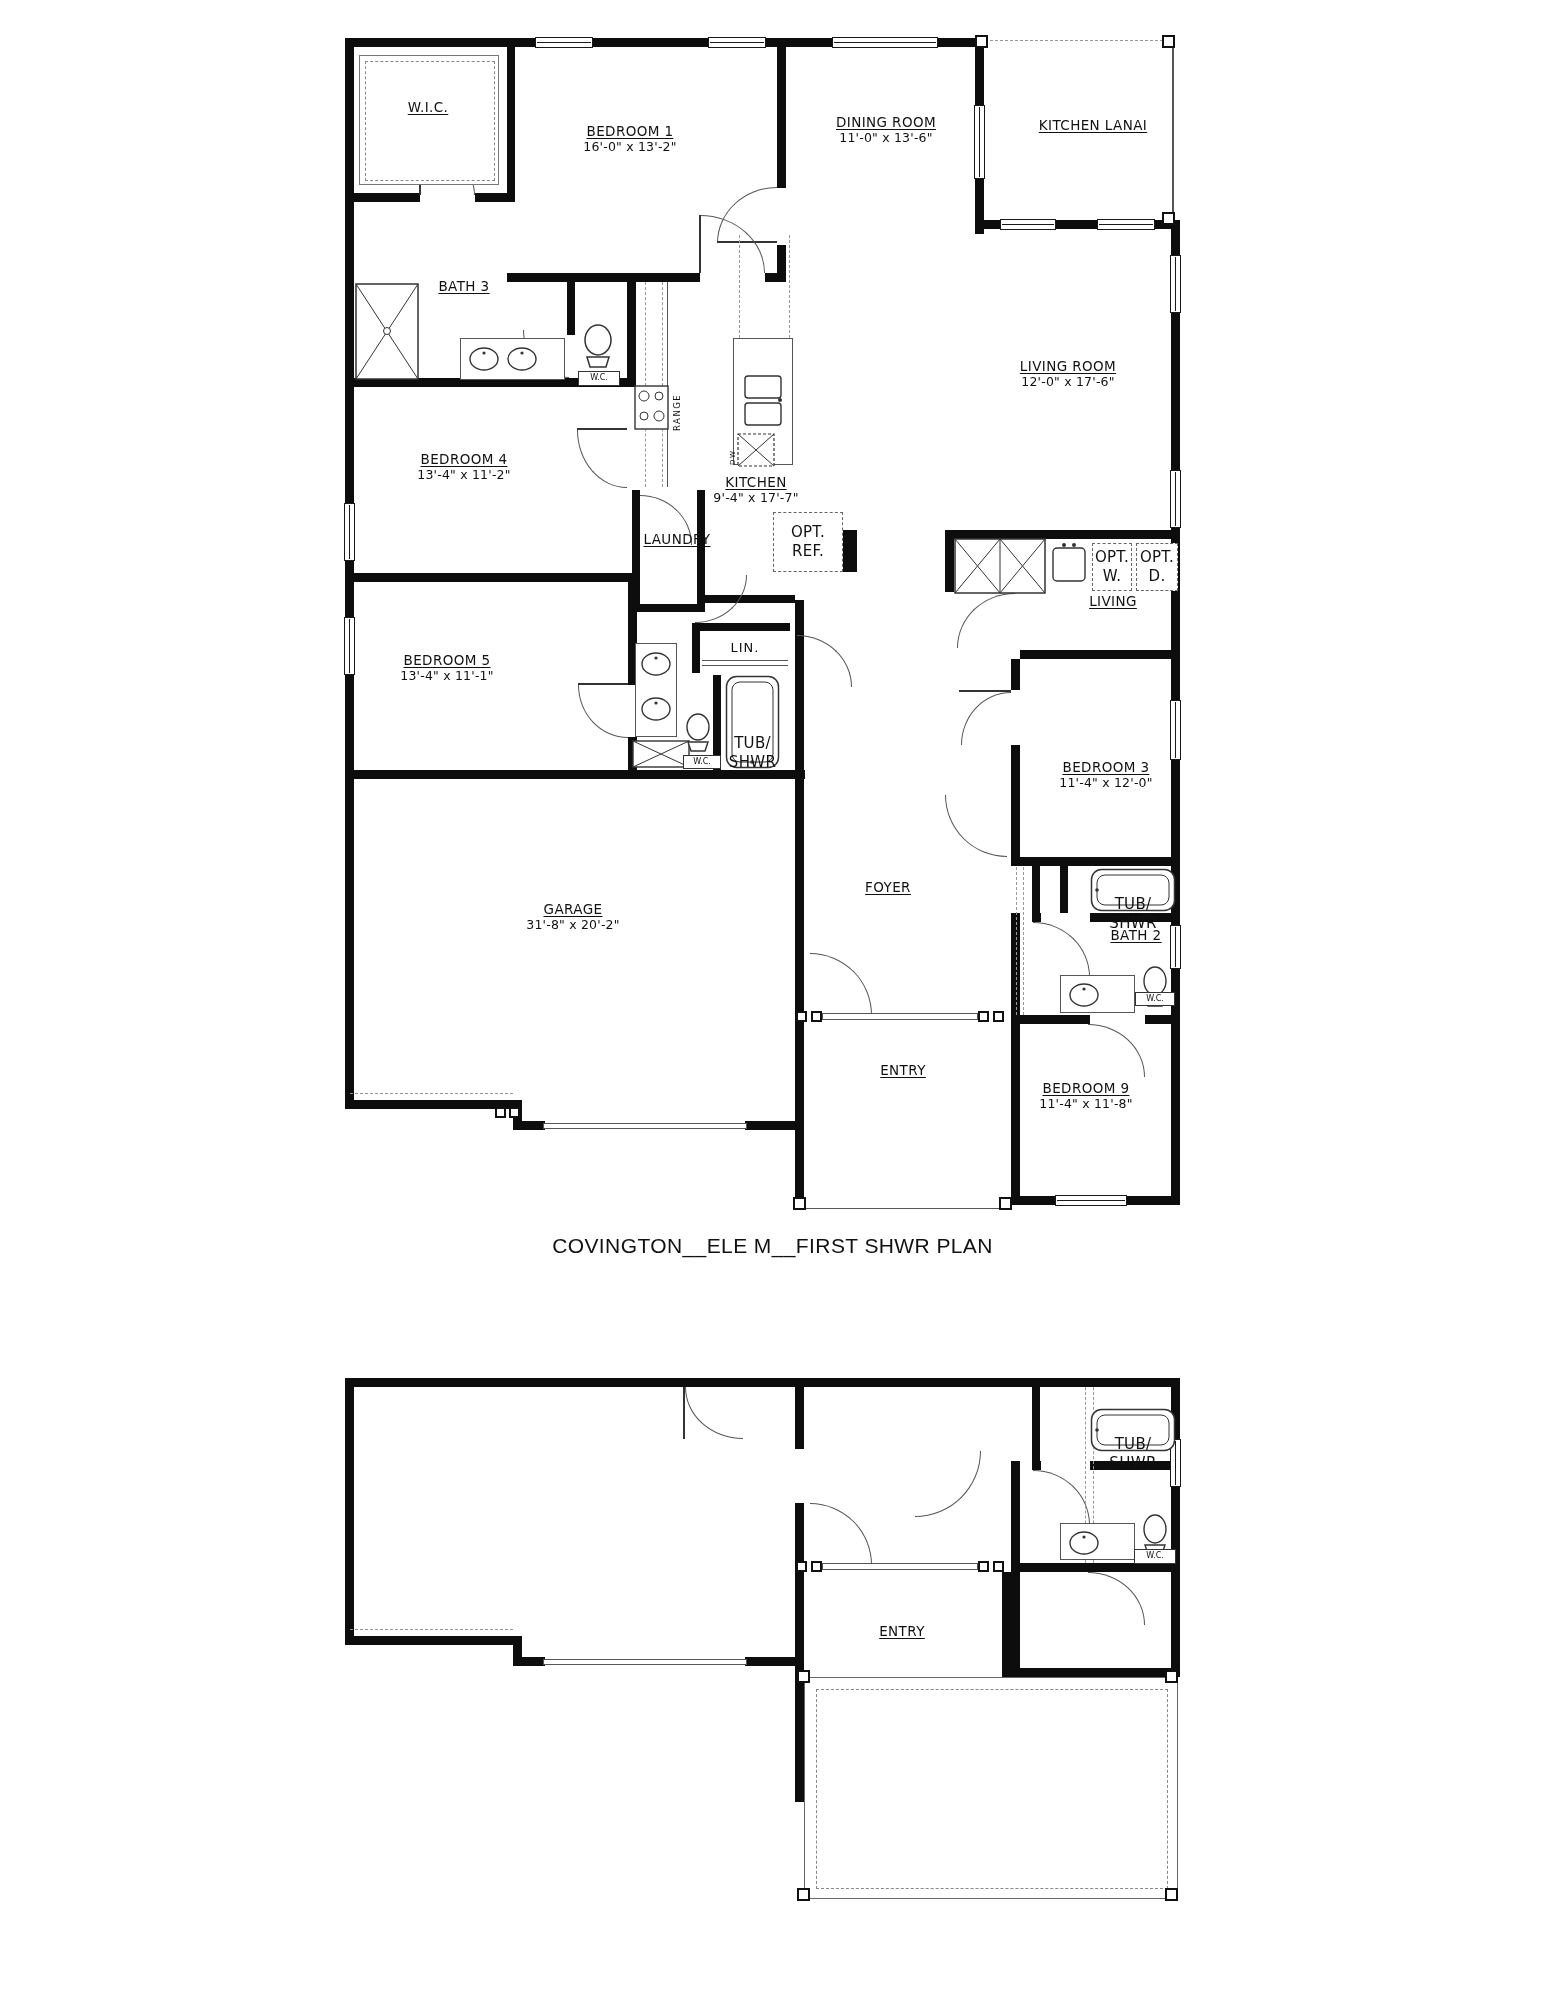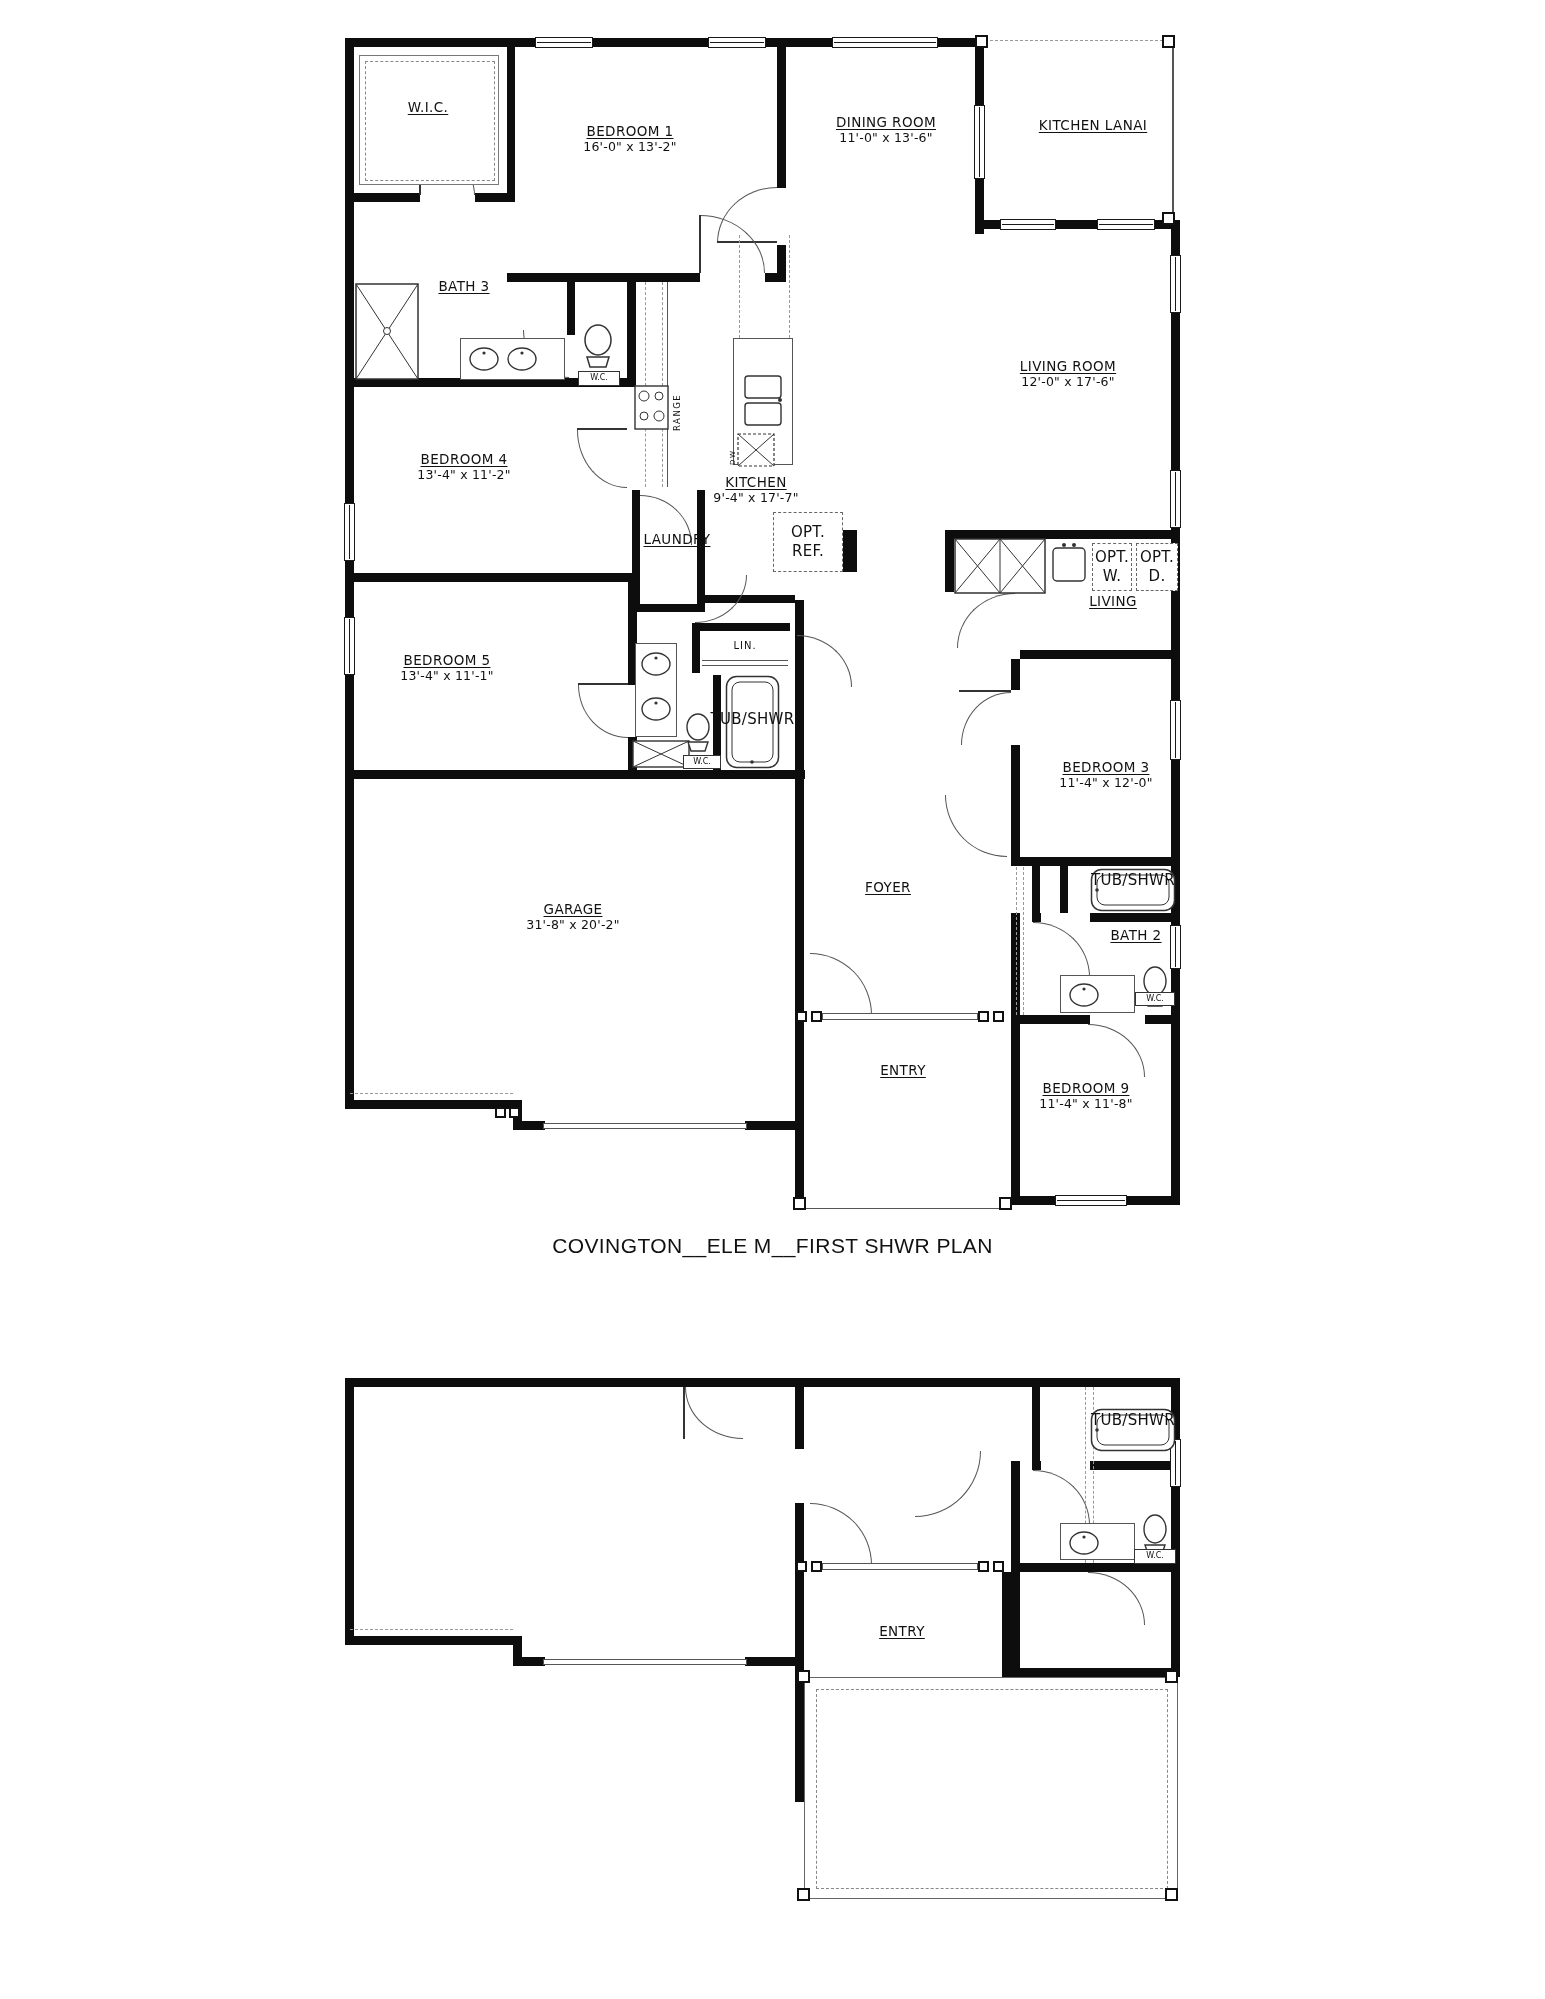--- a/index.html
+++ b/index.html
@@ -20,22 +20,22 @@
   .leaf{position:absolute;background:#333;}
   .dashv{position:absolute;width:0;border-left:1.2px dashed #999;}
   .dashh{position:absolute;height:0;border-top:1.2px dashed #999;}
   .dashbox{position:absolute;border:1.4px dashed #666;background:#fff;box-sizing:border-box;
            display:flex;flex-direction:column;align-items:center;justify-content:center;}
   .post{position:absolute;width:13px;height:13px;border:2px solid #111;background:#fff;box-sizing:border-box;}
   .rlabel{position:absolute;transform:translateX(-50%);text-align:center;white-space:nowrap;}
   .rname{font-size:13.5px;letter-spacing:.4px;text-decoration:underline;text-underline-offset:2px;}
   .rdims{font-size:12.5px;letter-spacing:.2px;}
   .slabel{font-size:15px;line-height:1.25;letter-spacing:.3px;text-align:center;}
-  .linlbl{position:absolute;transform:translateX(-50%);font-size:10px;letter-spacing:1px;text-align:right;}
-  .tublbl{position:absolute;display:flex;flex-direction:row;align-items:center;justify-content:center;}
+  .linlbl{position:absolute;transform:translateX(-50%);font-size:13px;letter-spacing:1px;text-align:right;}
+  .tublbl{position:absolute;display:flex;flex-direction:column;align-items:center;justify-content:center;margin-top:24px;}
   .wcbox{position:absolute;border:1.2px solid #333;background:#fff;font-size:8px;text-align:center;
          line-height:1.6;box-sizing:border-box;}
   .vtext{position:absolute;writing-mode:vertical-rl;transform:rotate(180deg);font-size:8.5px;letter-spacing:1.5px;}
   .fx{position:absolute;}
   .title{position:absolute;left:0;width:100%;text-align:center;font-family:"Liberation Sans",sans-serif;
          font-size:21px;letter-spacing:.4px;color:#111;}
 </style>
 </head>
 <body>
 

